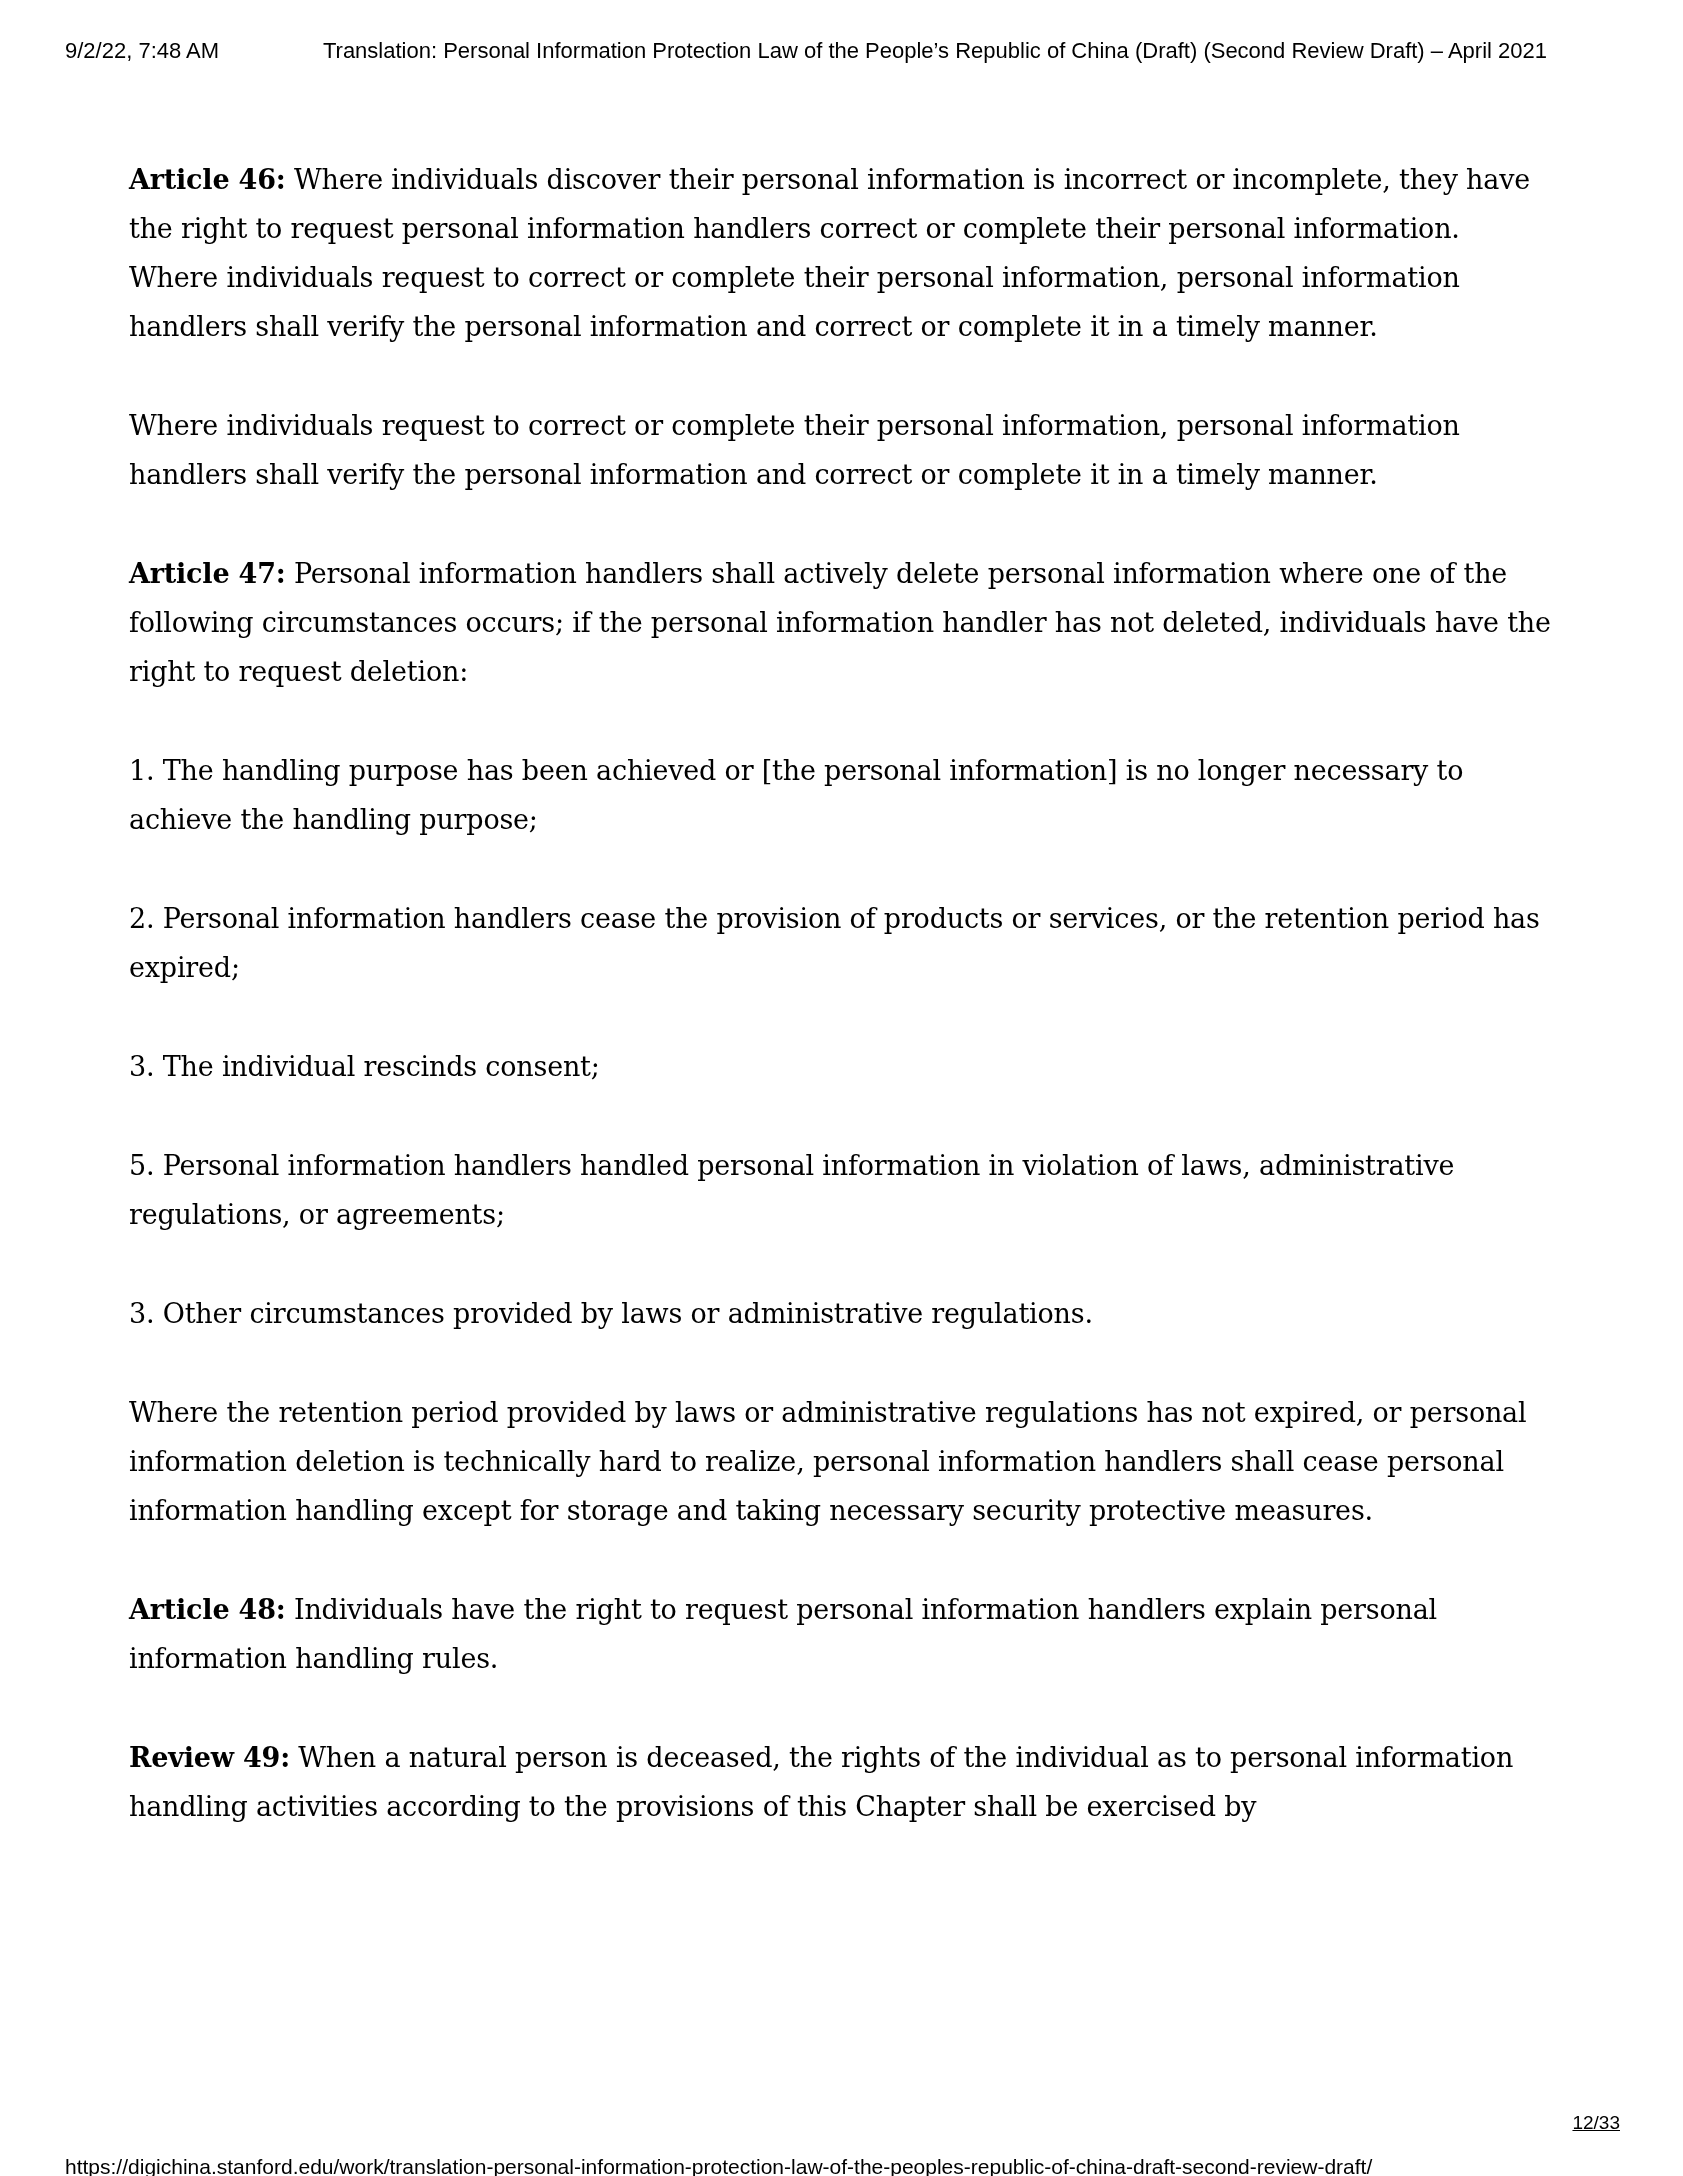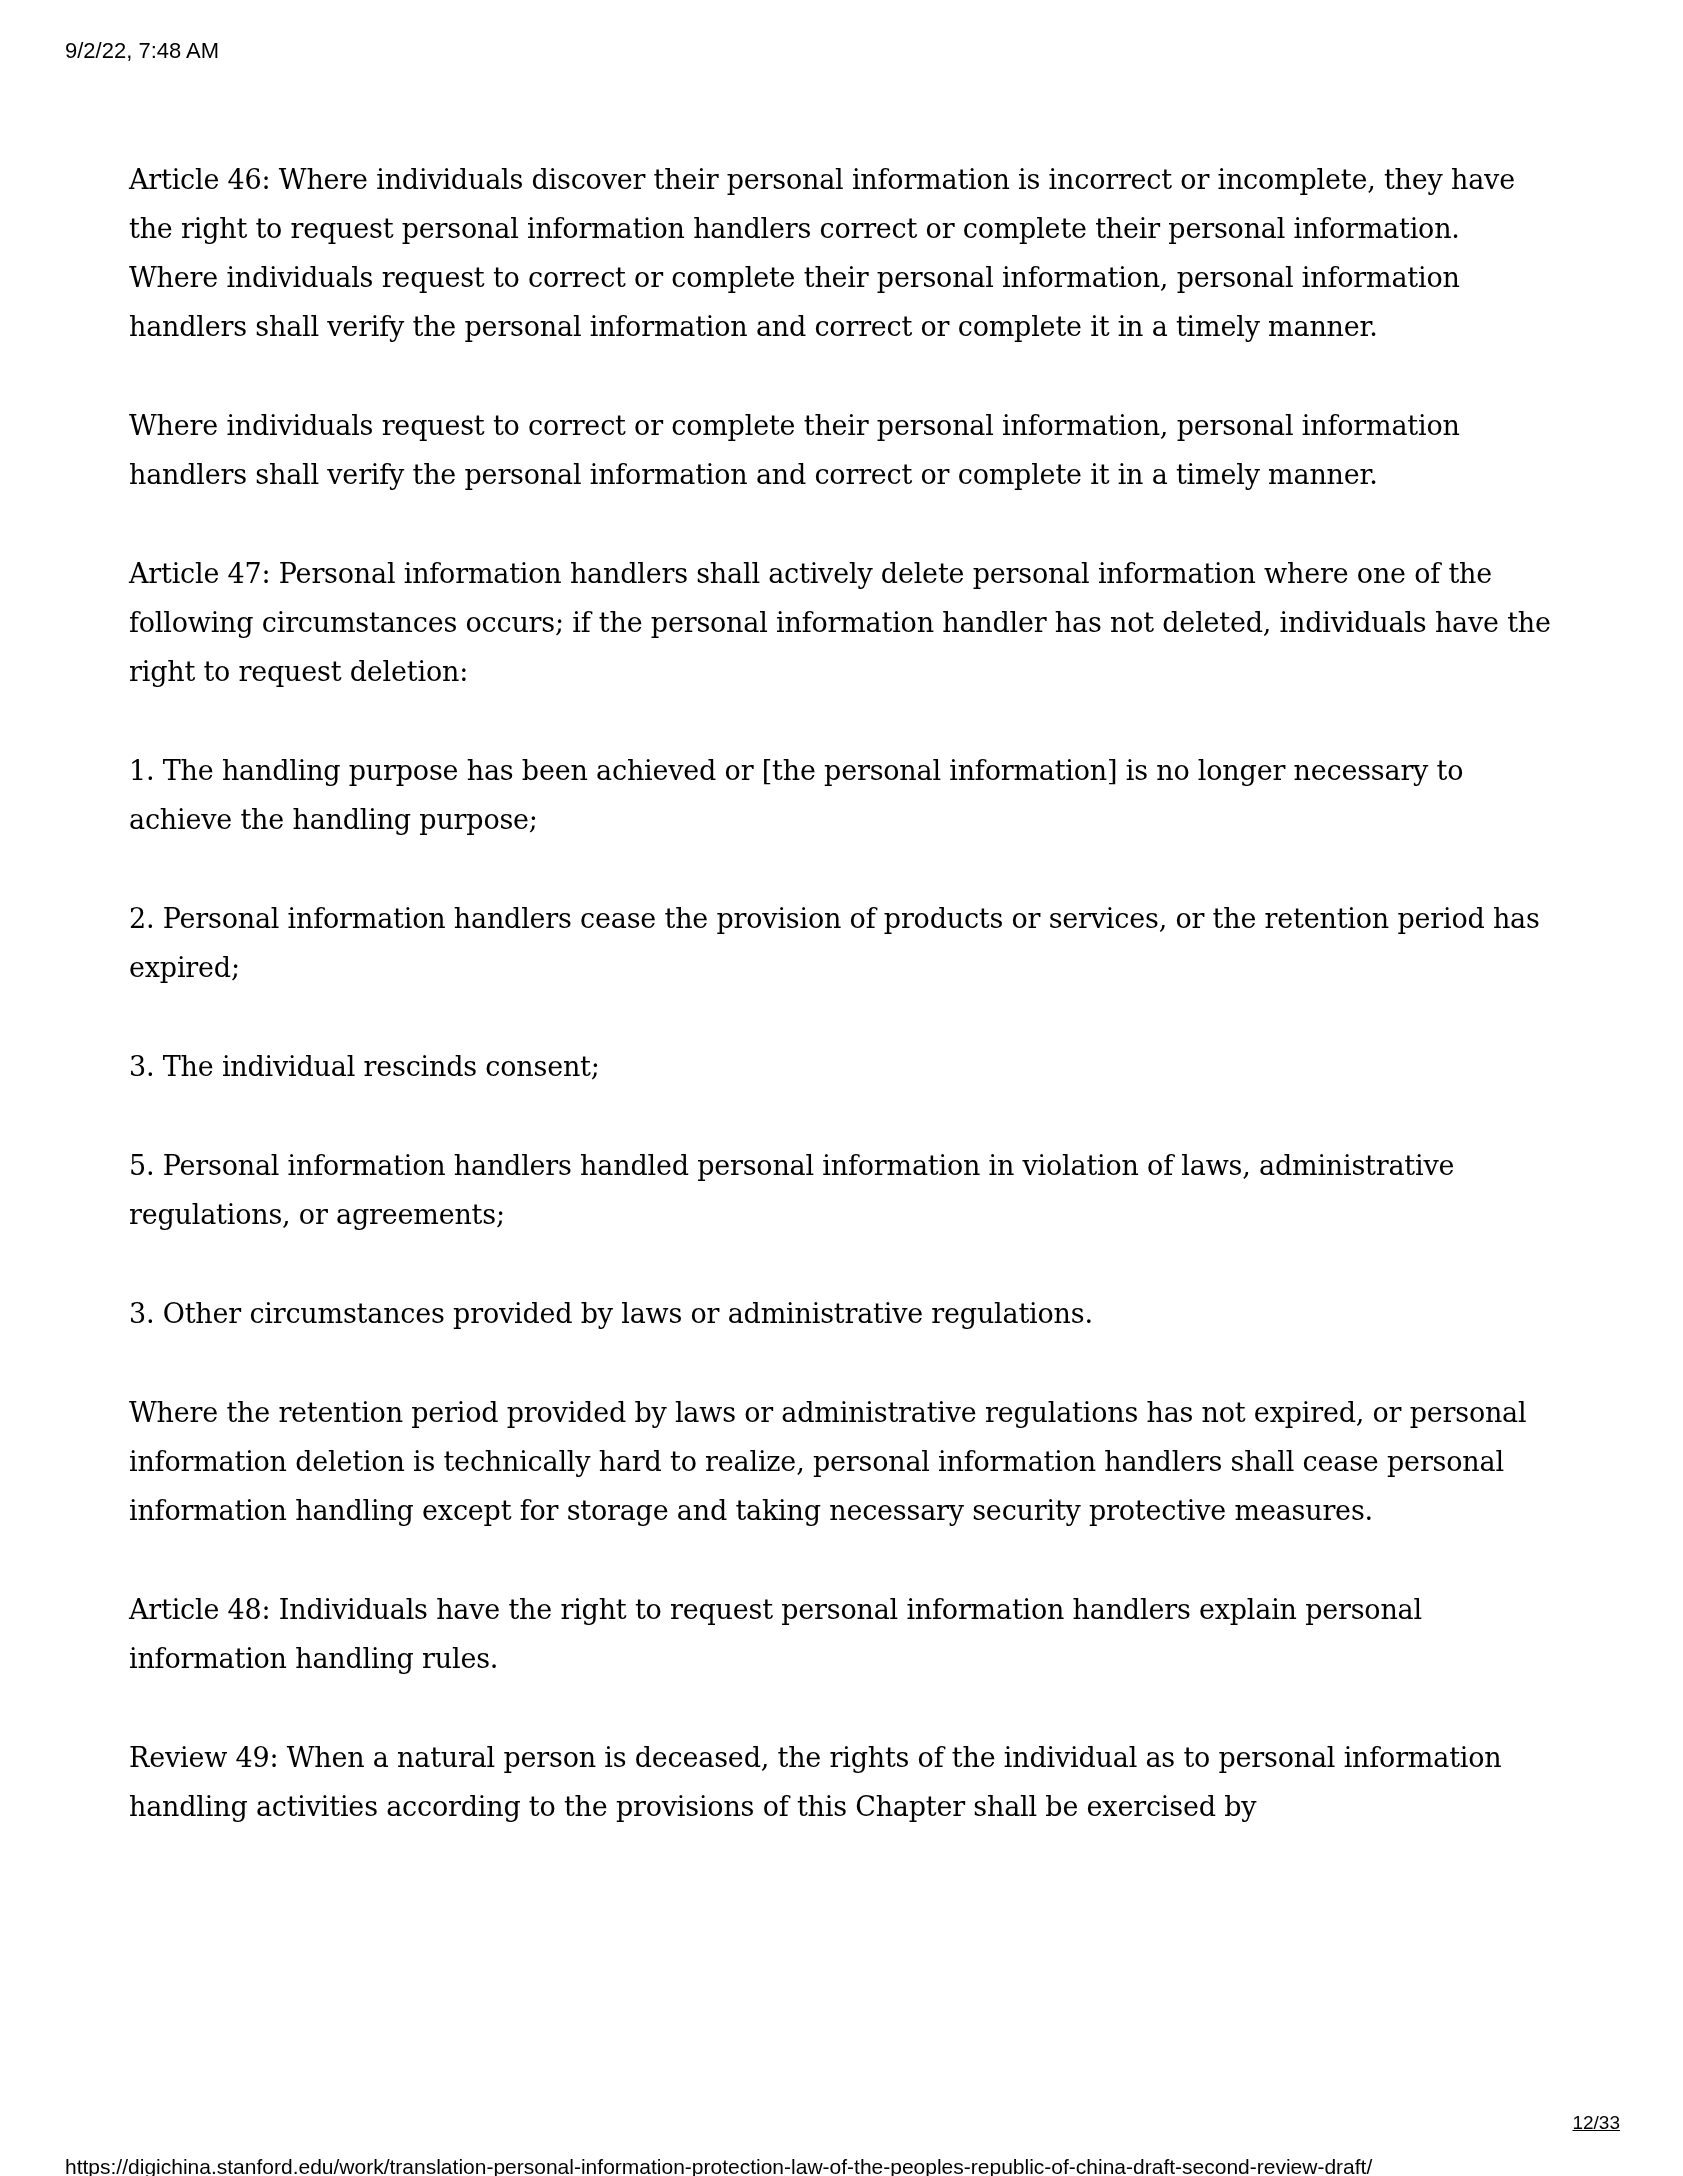--- a/index.html
+++ b/index.html
@@ -49,21 +49,21 @@
     line-height: 49px;
     letter-spacing: -0.2px;
     color: #000000;
     text-align: left;
   }
   .content p {
     margin: 0 0 50px 0;
     padding: 0;
   }
   .content .article-label {
-    font-weight: normal;
+    font-weight: bold;
   }
   
   .ftr-url {
     position: absolute;
     left: 65px;
     top: 2110px;
     font-family: "Liberation Sans", sans-serif;
     font-size: 21px;
     line-height: 25px;
     color: #000000;
@@ -81,20 +81,21 @@
     white-space: nowrap;
     text-decoration: underline;
   }
 </style>
 </head>
 <body>
 
 <div class="page">
 
   <span class="hdr-date">9/2/22, 7:48 AM</span>
+  <span class="hdr-title">Translation: Personal Information Protection Law of the People’s Republic of China (Draft) (Second Review Draft) – April 2021</span>
 
   <div class="content">
     <p><span class="article-label">Article 46:</span><span> Where individuals discover their personal information is incorrect or incomplete, they have the right to request personal information handlers correct or complete their personal information. Where individuals request to correct or complete their personal information, personal information handlers shall verify the personal information and correct or complete it in a timely manner.</span></p>
     <p><span>Where individuals request to correct or complete their personal information, personal information handlers shall verify the personal information and correct or complete it in a timely manner.</span></p>
     <p><span class="article-label">Article 47:</span><span> Personal information handlers shall actively delete personal information where one of the following circumstances occurs; if the personal information handler has not deleted, individuals have the right to request deletion:</span></p>
     <p><span>1. The handling purpose has been achieved or [the personal information] is no longer necessary to achieve the handling purpose;</span></p>
     <p><span>2. Personal information handlers cease the provision of products or services, or the retention period has expired;</span></p>
     <p><span>3. The individual rescinds consent;</span></p>
     <p><span>5. Personal information handlers handled personal information in violation of laws, administrative regulations, or agreements;</span></p>
     <p><span>3. Other circumstances provided by laws or administrative regulations.</span></p>

